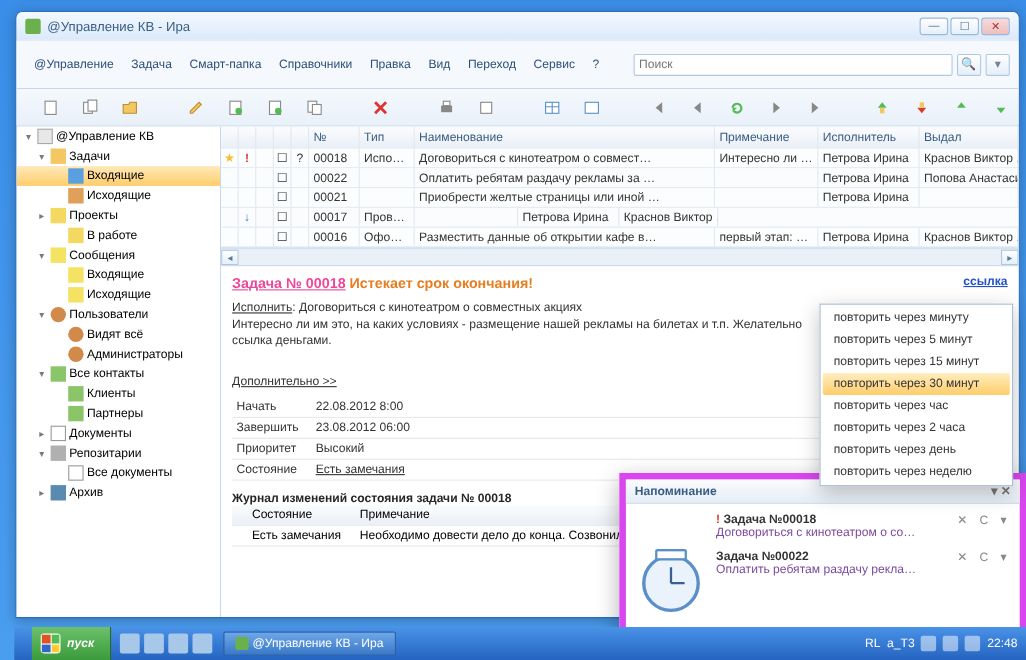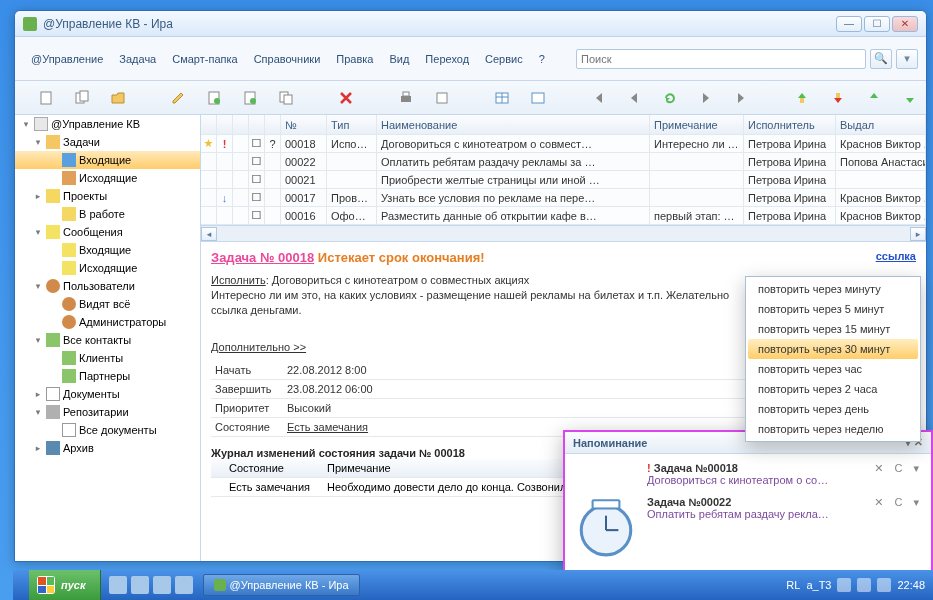--- a/index.html
+++ b/index.html
@@ -59,21 +59,21 @@
 .dblock { margin-top: 8px; color: #333; line-height: 1.35; }
 .dlabel { text-decoration: underline; }
 .ftable { margin-top: 6px; }
 .ftable .frow { display: flex; border-bottom: 1px solid #e4e9ef; }
 .ftable .fk { width: 72px; padding: 3px 4px; color: #333; }
 .ftable .fv { flex: 1; padding: 3px 4px; color: #333; }
 .fv.u { text-decoration: underline; }
 .jhead { margin-top: 10px; font-weight: bold; color: #262626; }
 .jtable .jrow { display: flex; border-bottom: 1px solid #e4e9ef; }
 .jt0{width:14px;padding:3px 2px;} .jt1{width:98px;padding:3px 4px;} .jt2{flex:1;padding:3px 4px;}
-.notif { position: absolute; right: 0; bottom: 0; width: 370px; height: 170px; background: #fff; border: 2px solid #d946ef; box-shadow: 0 6px 20px rgba(0,0,0,.3); display: flex; flex-direction: column; }
+.notif { position: absolute; right: 0; bottom: 0; width: 370px; height: 170px; background: #fff; border: 6px solid #d946ef; box-shadow: 0 6px 20px rgba(0,0,0,.3); display: flex; flex-direction: column; }
 .notif .nh { height: 22px; background: linear-gradient(#fbfcfe,#e5edf6); border-bottom: 1px solid #cad9ea; display: flex; align-items: center; padding: 0 8px; color: #3a5d82; font-weight: bold; }
 .notif .nh .nclose { margin-left: auto; color: #777; cursor:pointer; }
 .notif .nbody { flex: 1; display: flex; padding: 8px; gap: 8px; }
 .notif .clock { width: 66px; height: 66px; align-self: center; }
 .nitems { flex: 1; }
 .nitem { margin-bottom: 10px; }
 .nitem .nt { font-weight: bold; color: #333; }
 .nitem .nl { color: #7b4a9e; }
 .nitem .nicons { float: right; color: #888; letter-spacing: 4px; }
 .excl { color: #d73a2e; font-weight: bold; }
@@ -408,21 +408,20 @@
           <div class="gridrow">
             <div class="gc c0"></div>
             <div class="gc c1">
               <span style="color:#4a80d0">↓</span>
             </div>
             <div class="gc c2"></div>
             <div class="gc c3">☐</div>
             <div class="gc c4"></div>
             <div class="gc c5">00017</div>
             <div class="gc c6">Пров…</div>
-            <div class="gc c7">Узнать все условия по рекламе на пере…</div>
             <div class="gc c8"></div>
             <div class="gc c9">Петрова Ирина</div>
             <div class="gc c10">Краснов Виктор .</div>
           </div>
           <div class="gridrow">
             <div class="gc c0"></div>
             <div class="gc c1"></div>
             <div class="gc c2"></div>
             <div class="gc c3">☐</div>
             <div class="gc c4"></div>

